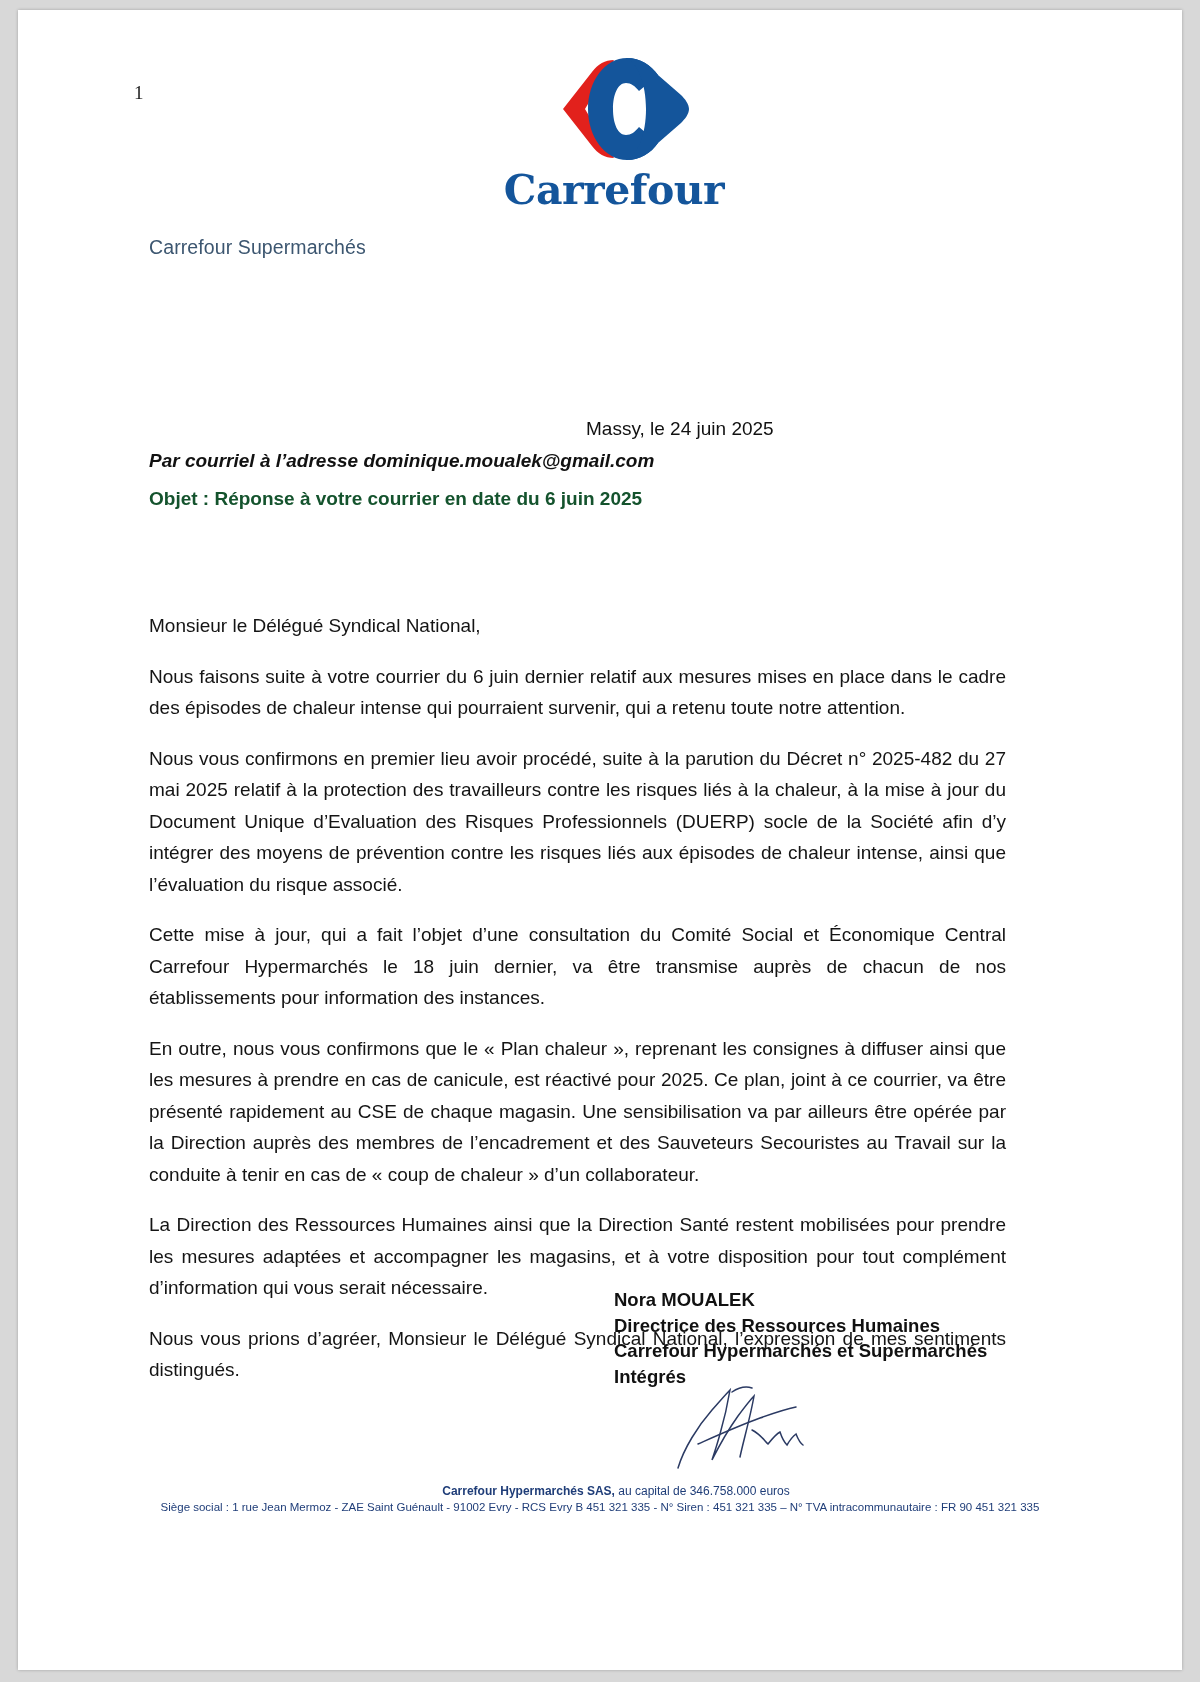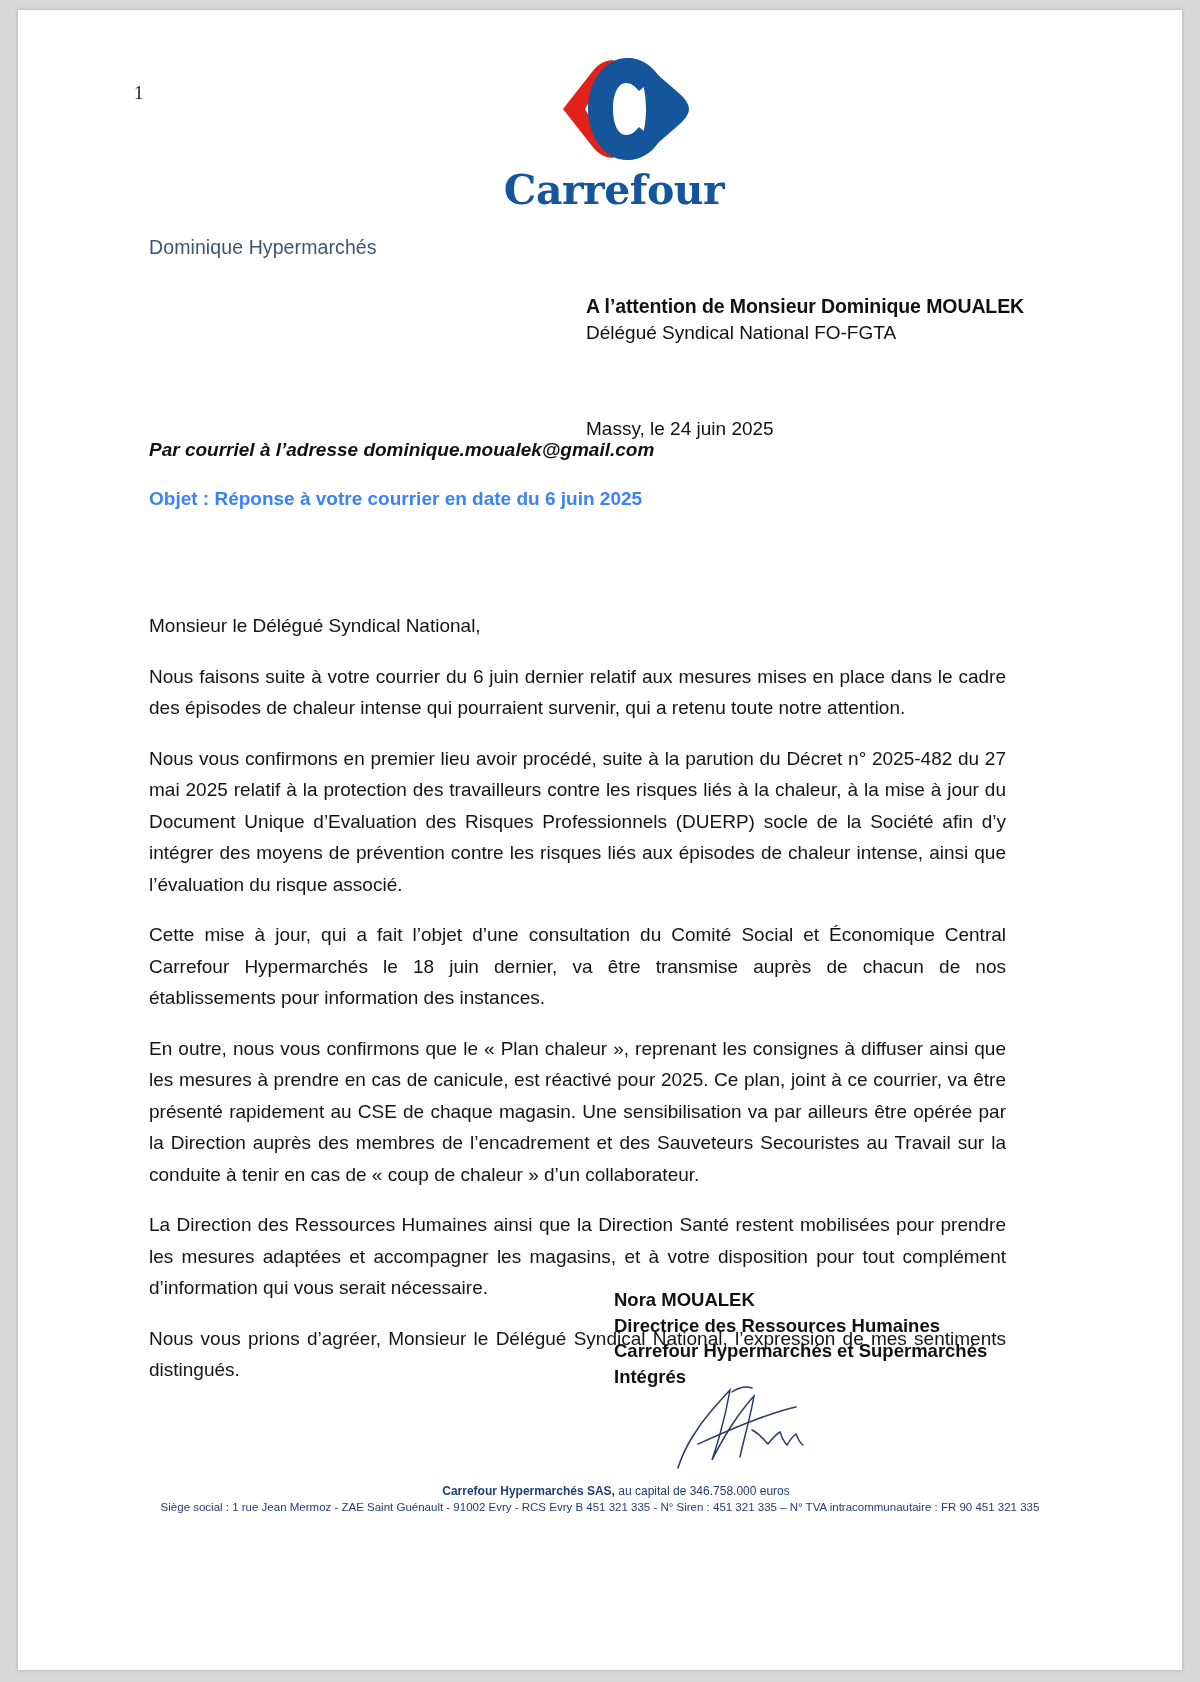--- a/index.html
+++ b/index.html
@@ -93,33 +93,33 @@
     top: 372px;
     font-size: 19px;
     color: #111;
     margin-top: 36px;
   }
 
   
   .by-email {
     position: absolute;
     left: 131px;
-    top: 429px;
+    top: 440px;
     font-size: 19px;
     font-weight: bold;
     font-style: italic;
     color: #111;
   }
   .objet {
     position: absolute;
     left: 131px;
     top: 478px;
     font-size: 19px;
     font-weight: bold;
-    color: #3b82f6;
+    color: #14532d;
   }
 
   
   .body-text {
     position: absolute;
     left: 131px;
     top: 552px;
     width: 857px;
     color: #141414;
     font-size: 19px;
@@ -181,26 +181,22 @@
       <path d="M88 4 C66 4 49 27 49 55 C49 83 66 106 88 106 C101 106 112 99 119 89
                L100 73 C96 78 92 81 87 81 C79 81 74 70 74 55 C74 40 79 29 87 29
                C92 29 96 32 100 37 L119 21 C112 11 101 4 88 4 Z" fill="#14559b"></path>
       <path d="M88 4 C101 4 112 11 119 21 L142 41 C146 45 150 50 150 55
                C150 60 146 65 142 69 L119 89 C112 99 101 106 88 106
                C99 100 107 80 107 55 C107 30 99 10 88 4 Z" fill="#14559b"></path>
     </svg>
     <span class="logo-word">Carrefour</span>
   </div>
 
-  <div class="entity">Dominique Hypermarchés</div>
-
-  <div class="addressee">
-    <div class="line1">A l’attention de Monsieur Dominique MOUALEK</div>
-    <div class="line2">Délégué Syndical National FO-FGTA</div>
-  </div>
+  <div class="entity">Carrefour Supermarchés</div>
+
 
   <div class="place-date">Massy, le 24 juin 2025</div>
 
   <div class="by-email">Par courriel à l’adresse dominique.moualek@gmail.com</div>
   <div class="objet">Objet : Réponse à votre courrier en date du 6 juin 2025</div>
 
   <div class="body-text">
     <p class="no-justify">Monsieur le Délégué Syndical National,</p>
     <p>Nous faisons suite à votre courrier du 6 juin dernier relatif aux mesures mises en place dans le cadre des épisodes de chaleur intense qui pourraient survenir, qui a retenu toute notre attention.</p>
     <p>Nous vous confirmons en premier lieu avoir procédé, suite à la parution du Décret n° 2025-482 du 27 mai 2025 relatif à la protection des travailleurs contre les risques liés à la chaleur, à la mise à jour du Document Unique d’Evaluation des Risques Professionnels (DUERP) socle de la Société afin d’y intégrer des moyens de prévention contre les risques liés aux épisodes de chaleur intense, ainsi que l’évaluation du risque associé.</p>

